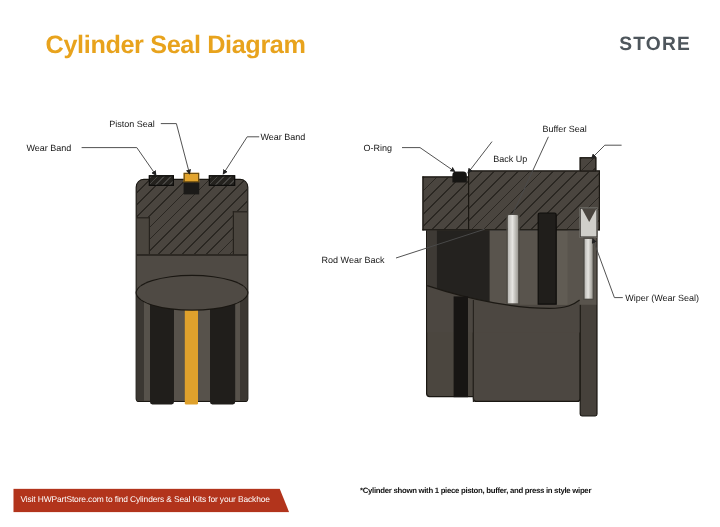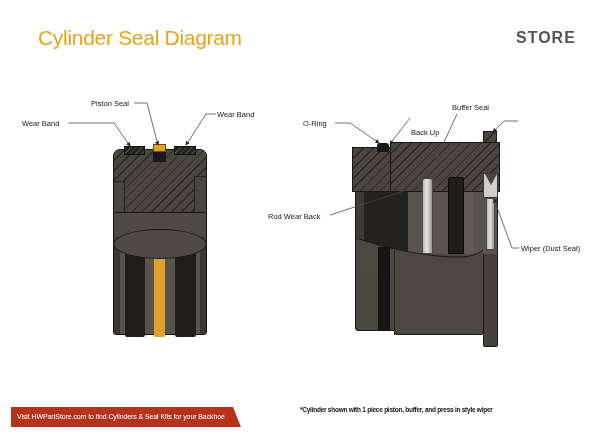--- a/index.html
+++ b/index.html
@@ -5,21 +5,21 @@
   * { box-sizing: border-box; margin: 0; padding: 0; }
   html,body { background:#fff; }
   #stage {
     position: relative; width: 600px; height: 439px; background: #ffffff;
     font-family: "Liberation Sans", "DejaVu Sans", sans-serif; overflow: hidden;
   }
   .abs { position: absolute; }
 
   
   .title {
-    left: 38px; top: 26px; font-size: 21px; font-weight: normal;
+    left: 38px; top: 26px; font-size: 21px; font-weight: bold;
     color: #E8A31D; letter-spacing: -0.3px;
   }
   .logo-oval {
     left: 377px; top: 22px; width: 70px; height: 33px;
     background: linear-gradient(155deg, #E02A1B 48%, #BE1D10 85%);
     border-radius: 35px / 17px;
     display: flex; align-items: center; justify-content: center;
   }
   .logo-hw {
     color: #fff; font-size: 14px; font-weight: bold; letter-spacing: 2px;
@@ -141,18 +141,18 @@
   </svg>
 
   <div class="abs lbl" style="left:91px;top:98px;">Piston Seal</div>
   <div class="abs lbl" style="left:22px;top:118px;">Wear Band</div>
   <div class="abs lbl" style="left:217px;top:109px;">Wear Band</div>
 
   <div class="abs lbl" style="left:303px;top:118px;">O-Ring</div>
   <div class="abs lbl" style="left:411px;top:127px;">Back Up</div>
   <div class="abs lbl" style="left:452px;top:102px;">Buffer Seal</div>
   <div class="abs lbl" style="left:268px;top:211px;">Rod Wear Back</div>
-  <div class="abs lbl" style="left:521px;top:243px;">Wiper (Dust Seal)</div>
+  <div class="abs lbl" style="left:521px;top:243px;">Wiper (Wear Seal)</div>
 
   <div class="abs banner">Visit HWPartStore.com to find Cylinders &amp; Seal Kits for your Backhoe</div>
   <div class="abs note">*Cylinder shown with 1 piece piston, buffer, and press in style wiper</div>
 
 </div>
 
 </body></html>

